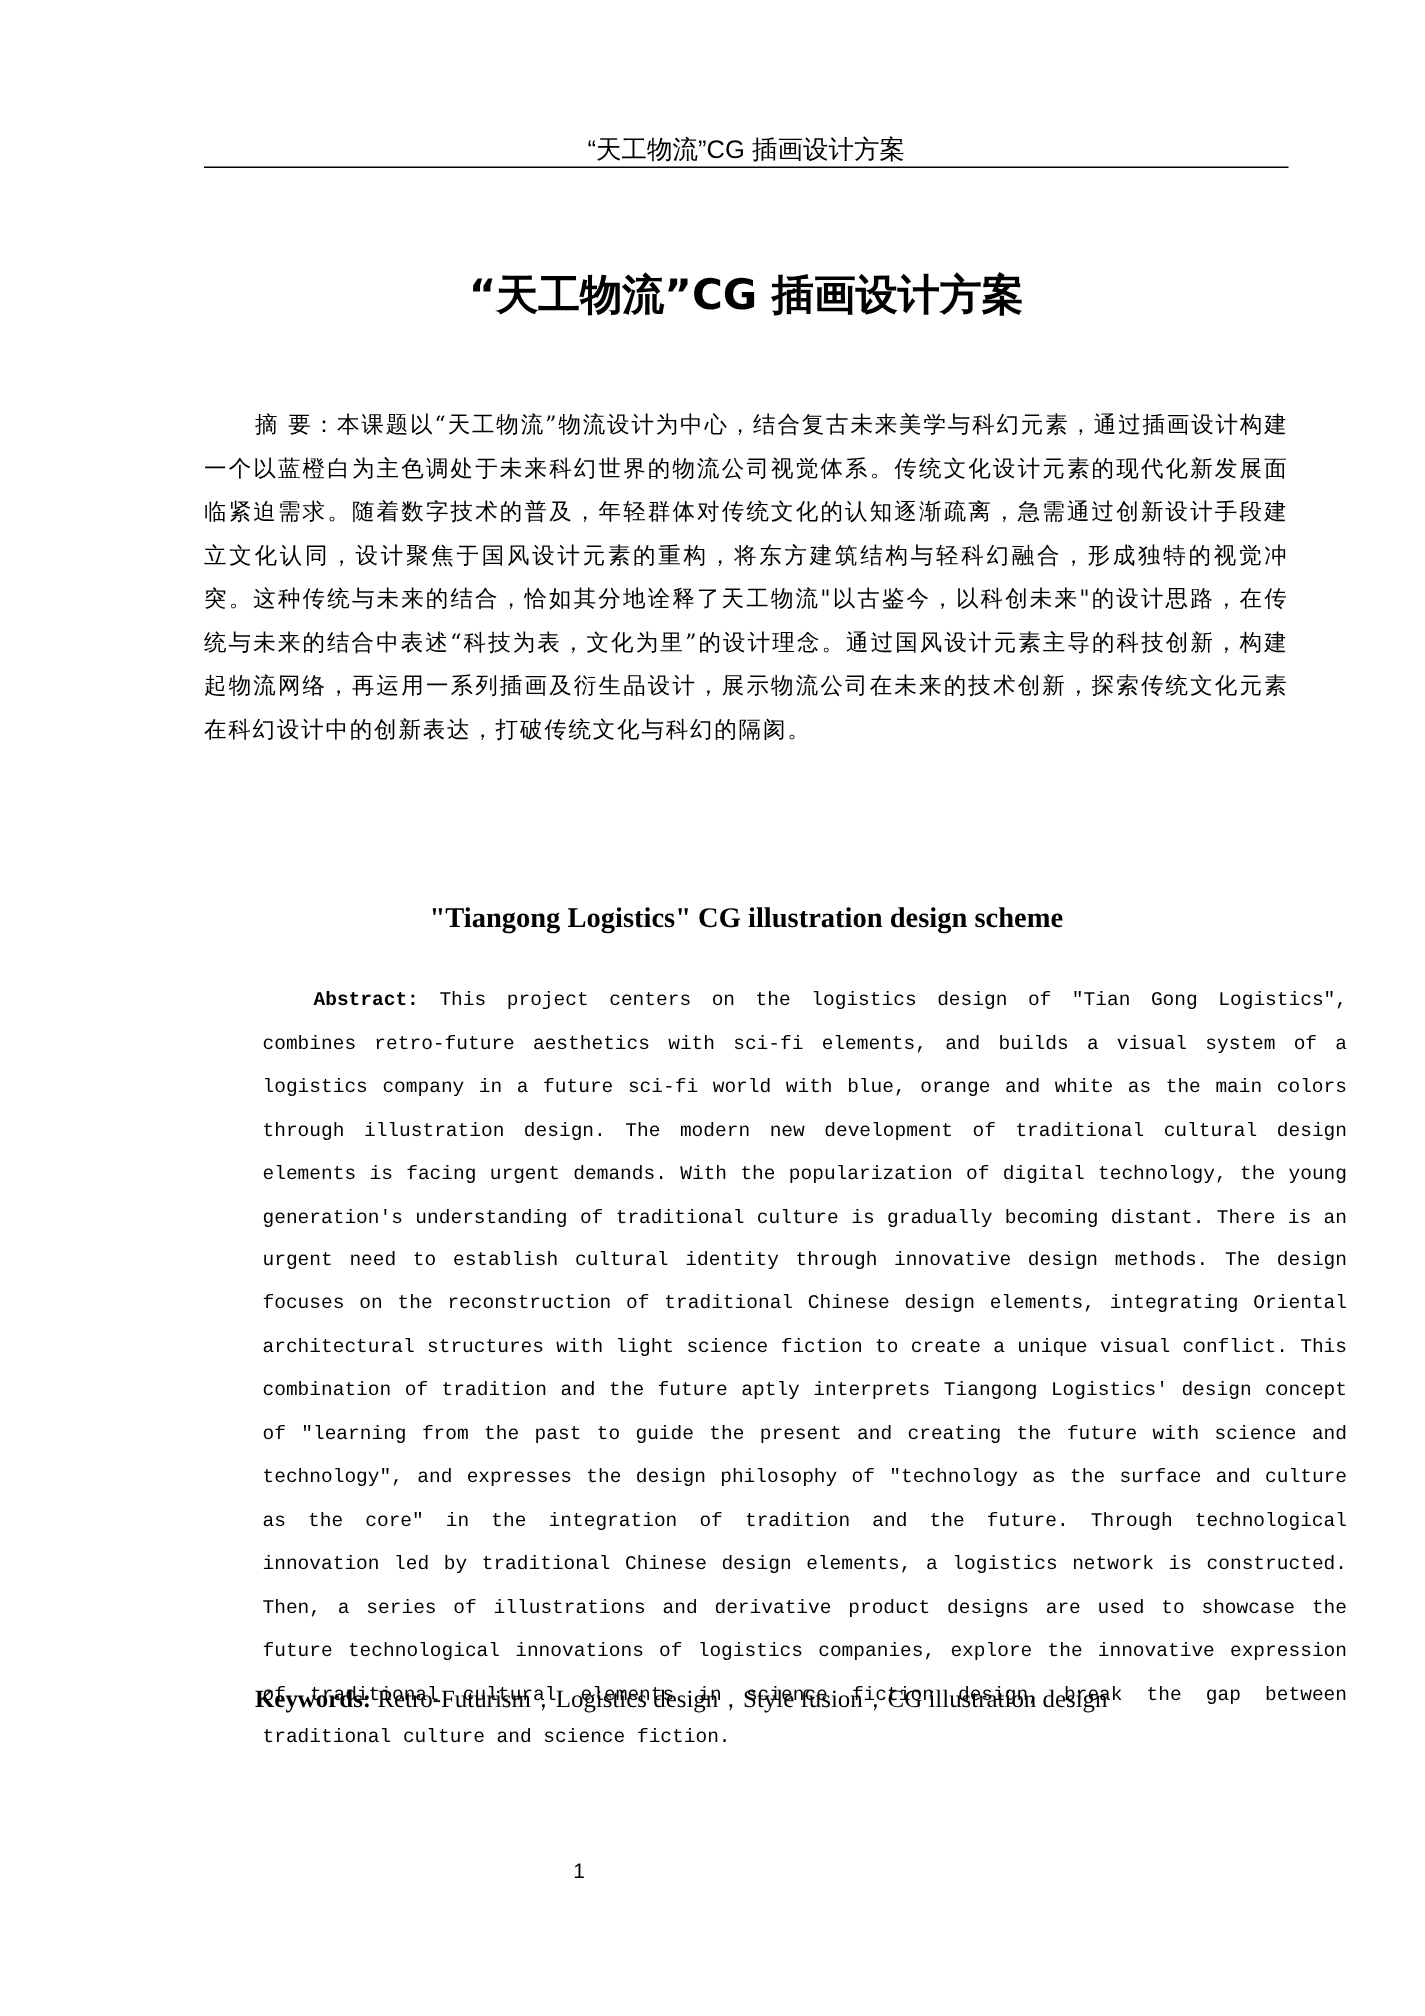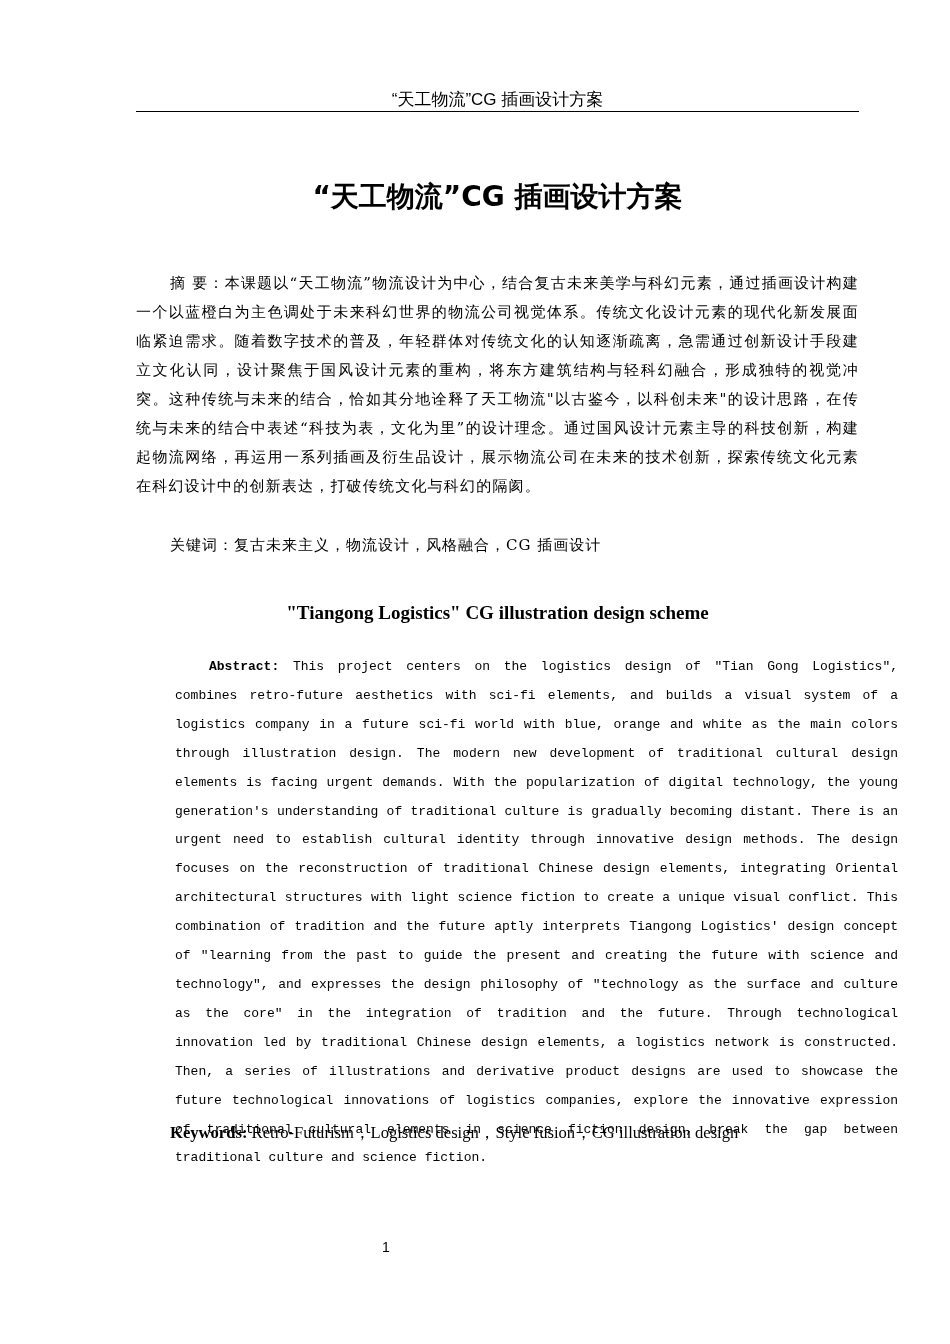--- a/index.html
+++ b/index.html
@@ -53,23 +53,20 @@
 <div class="page">
   <div class="running-header">“天工物流”CG 插画设计方案</div>
   <div class="header-rule"></div>
 
   <h1 class="zh-title" style="margin:0">“天工物流”CG 插画设计方案</h1>
 
   <div class="zh-abstract">
     <p><span class="label-bold">摘  要：</span><span>本课题以“天工物流”物流设计为中心，结合复古未来美学与科幻元素，通过插画设计构建一个以蓝橙白为主色调处于未来科幻世界的物流公司视觉体系。传统文化设计元素的现代化新发展面临紧迫需求。随着数字技术的普及，年轻群体对传统文化的认知逐渐疏离，急需通过创新设计手段建立文化认同，设计聚焦于国风设计元素的重构，将东方建筑结构与轻科幻融合，形成独特的视觉冲突。这种传统与未来的结合，恰如其分地诠释了天工物流"以古鉴今，以科创未来"的设计思路，在传统与未来的结合中表述“科技为表，文化为里”的设计理念。通过国风设计元素主导的科技创新，构建起物流网络，再运用一系列插画及衍生品设计，展示物流公司在未来的技术创新，探索传统文化元素在科幻设计中的创新表达，打破传统文化与科幻的隔阂。</span></p>
   </div>
 
-  <div class="zh-keywords">
-    <p><span class="label-bold">关键词：</span><span>复古未来主义，物流设计，风格融合，CG 插画设计</span></p>
-  </div>
 
   <h2 class="en-title" style="margin:0">"Tiangong Logistics" CG illustration design scheme</h2>
 
   <div class="en-abstract">
     <p><span class="en-bold">Abstract:</span><span> This project centers on the logistics design of "Tian Gong Logistics", combines retro-future aesthetics with sci-fi elements, and builds a visual system of a logistics company in a future sci-fi world with blue, orange and white as the main colors through illustration design. The modern new development of traditional cultural design elements is facing urgent demands. With the popularization of digital technology, the young generation's understanding of traditional culture is gradually becoming distant. There is an urgent need to establish cultural identity through innovative design methods. The design focuses on the reconstruction of traditional Chinese design elements, integrating Oriental architectural structures with light science fiction to create a unique visual conflict. This combination of tradition and the future aptly interprets Tiangong Logistics' design concept of "learning from the past to guide the present and creating the future with science and technology", and expresses the design philosophy of "technology as the surface and culture as the core" in the integration of tradition and the future. Through technological innovation led by traditional Chinese design elements, a logistics network is constructed. Then, a series of illustrations and derivative product designs are used to showcase the future technological innovations of logistics companies, explore the innovative expression of traditional cultural elements in science fiction design, break the gap between traditional culture and science fiction.</span></p>
   </div>
 
   <div class="en-keywords">
     <p><span class="en-bold">Keywords:</span><span> Retro-Futurism，Logistics design，Style fusion，CG illustration design</span></p>
   </div>

